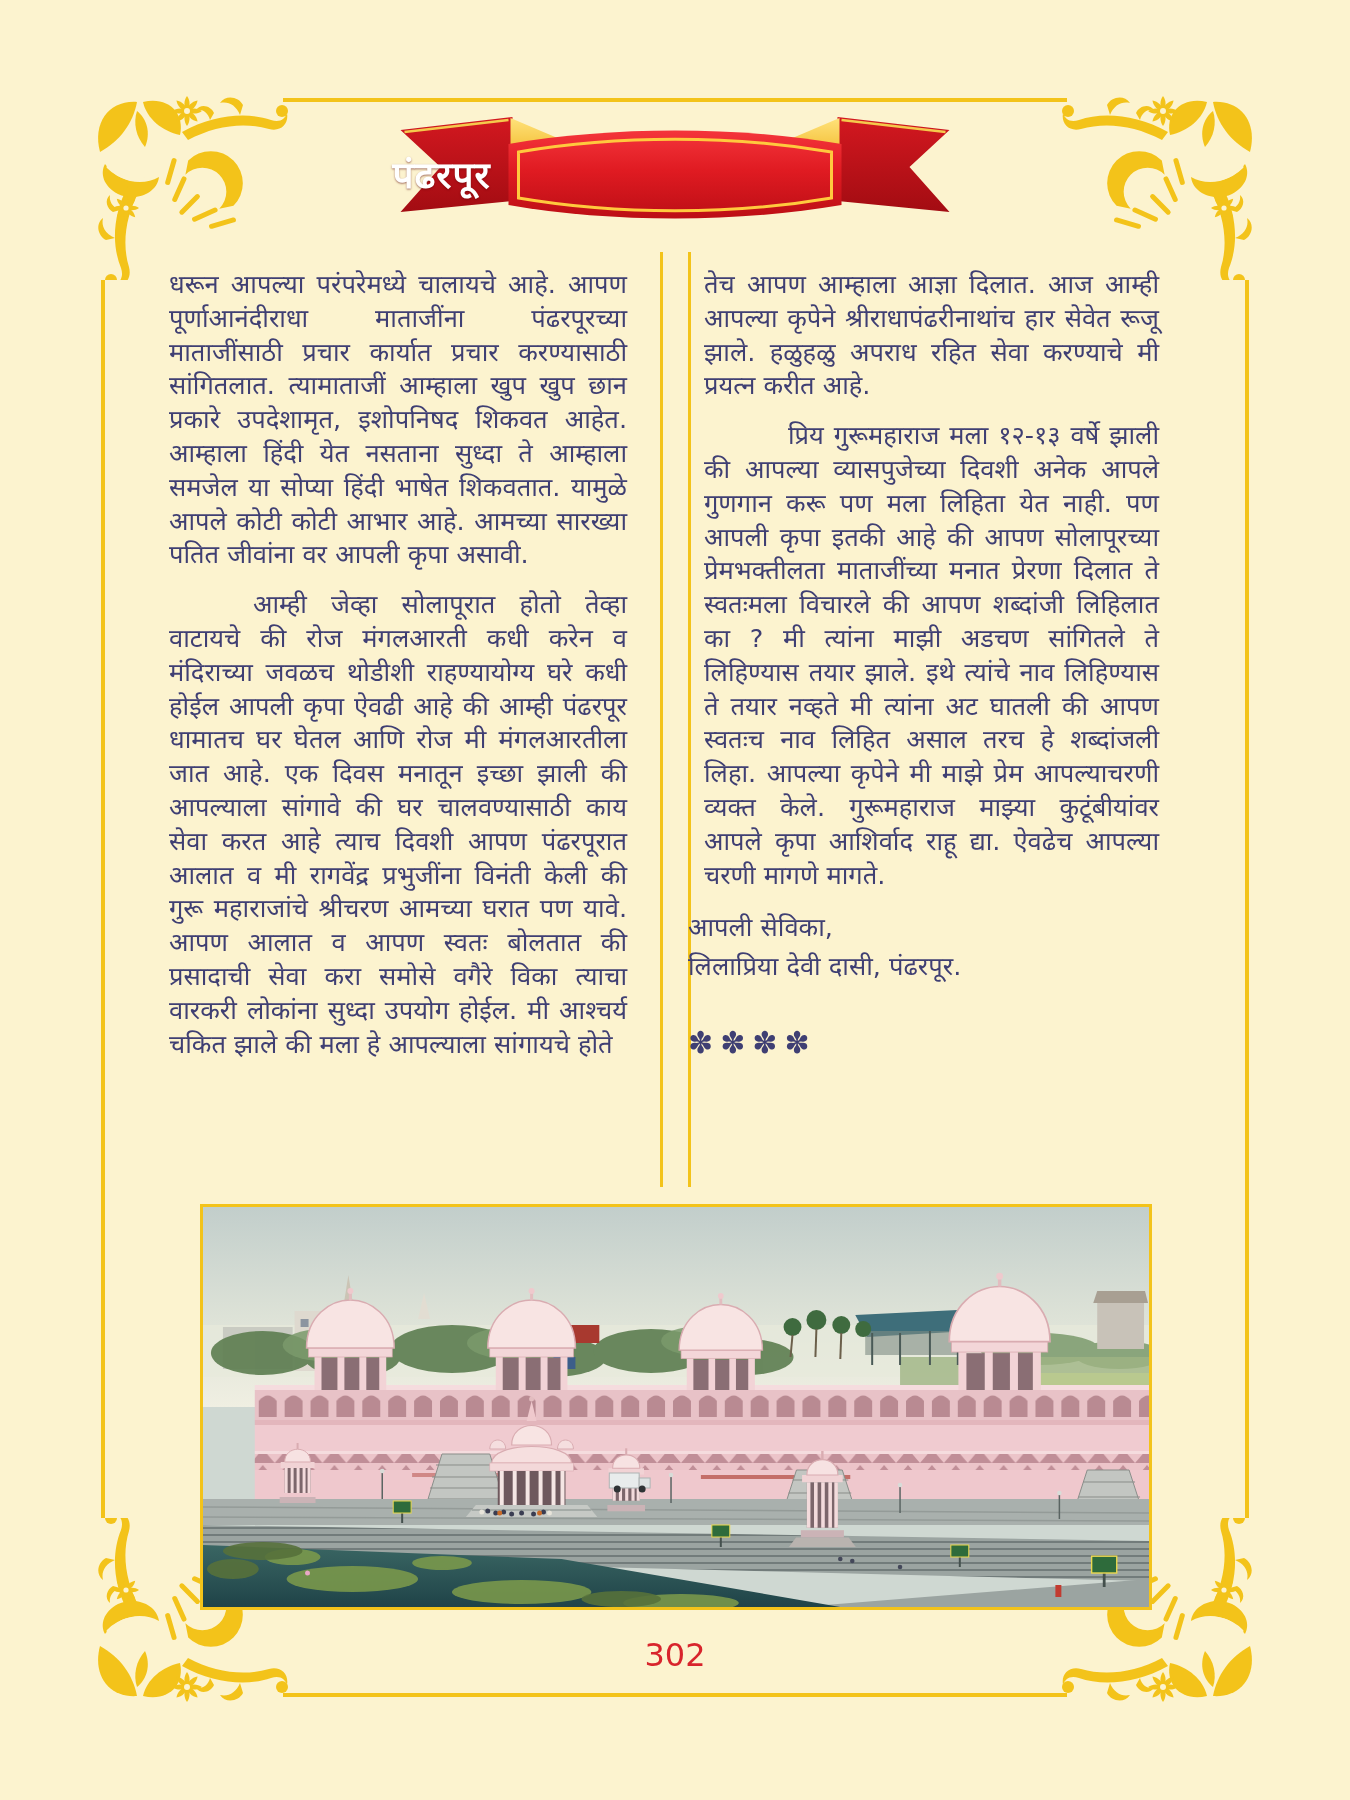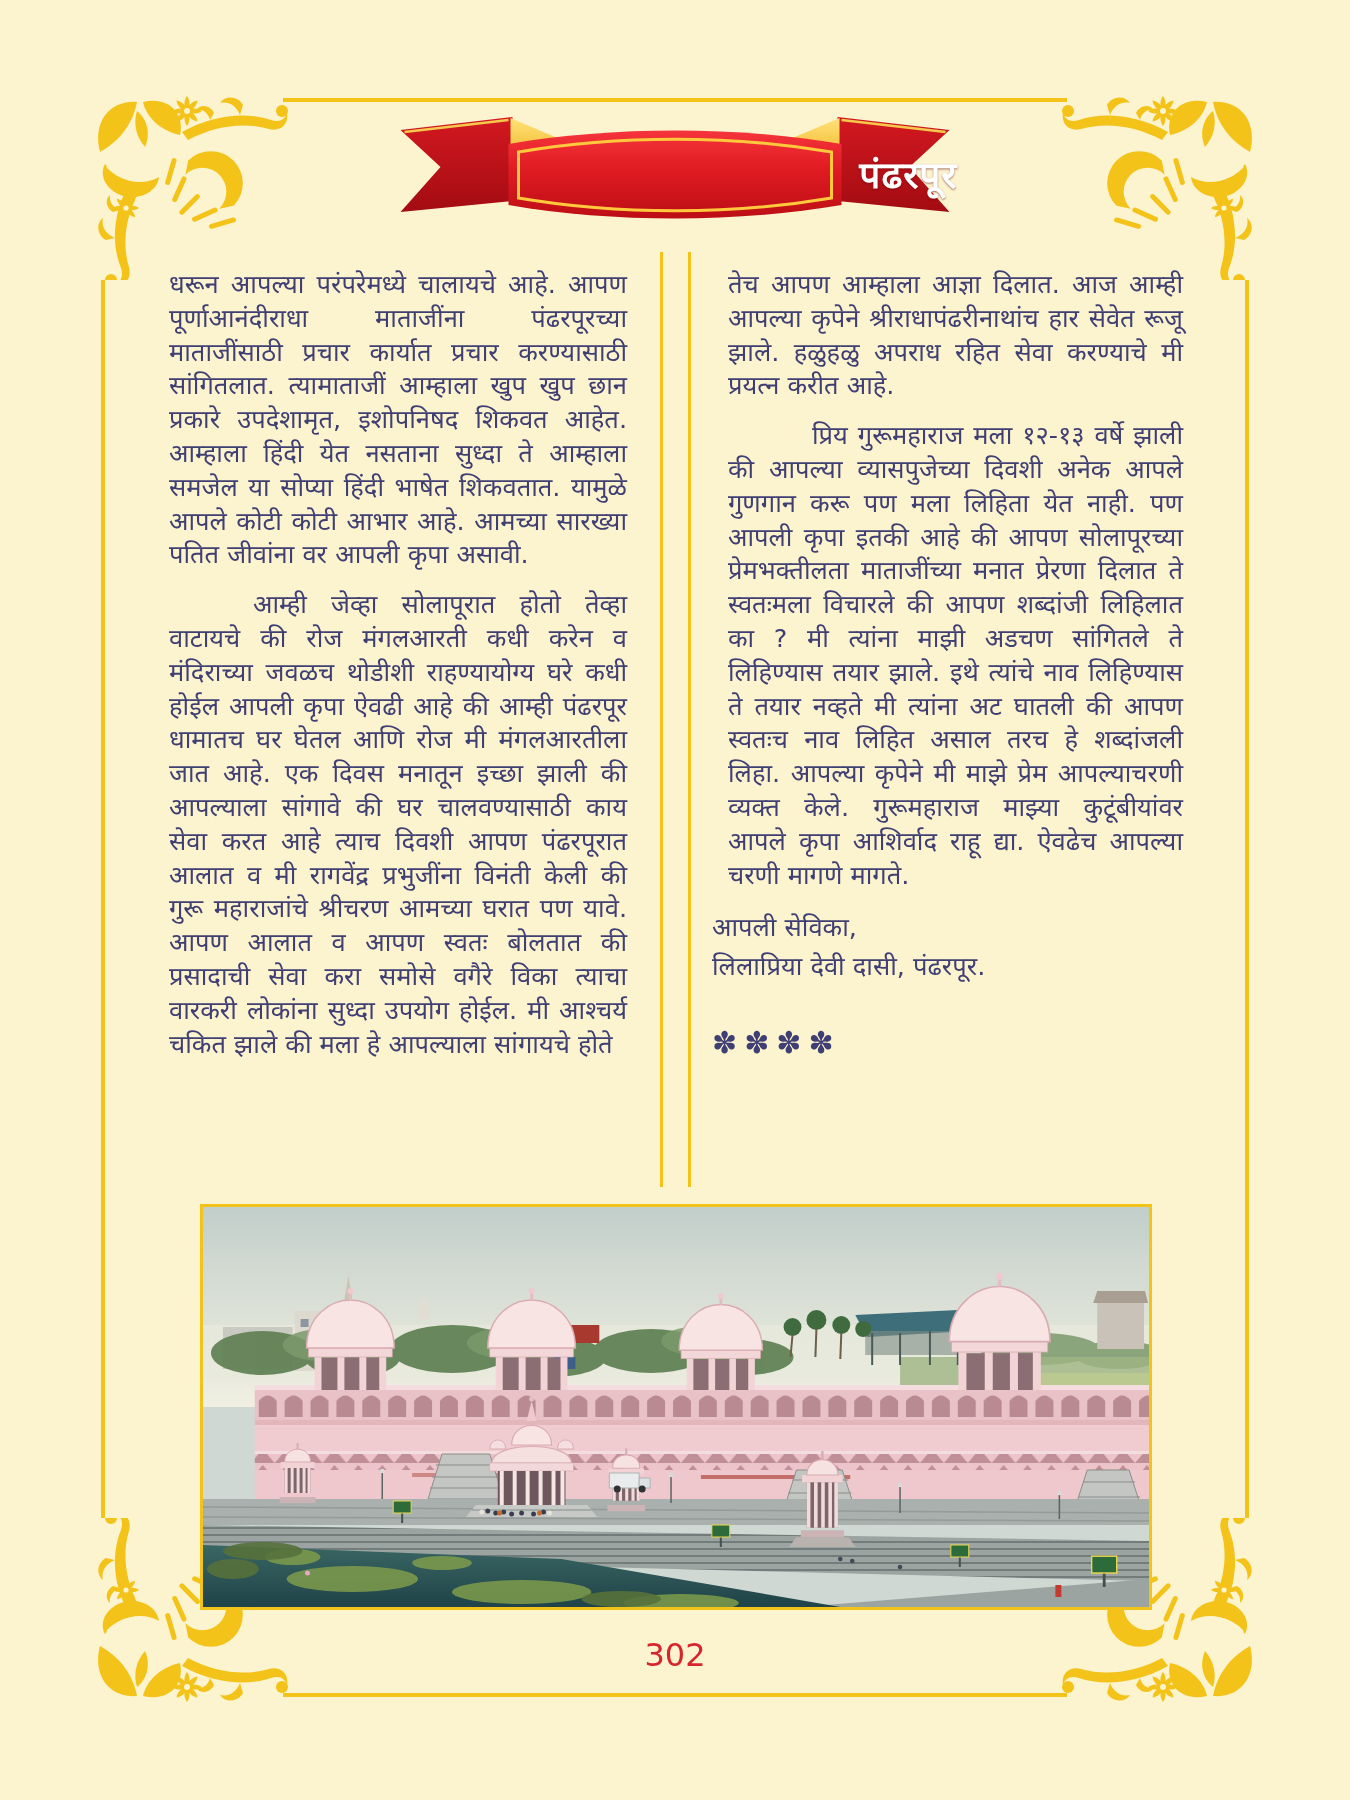--- a/index.html
+++ b/index.html
@@ -22,33 +22,33 @@
   .c-tl{left:90px;top:90px;}
   .c-tr{left:1060px;top:90px;transform:scaleX(-1);}
   .c-bl{left:90px;top:1518px;transform:scaleY(-1);}
   .c-br{left:1060px;top:1518px;transform:scale(-1,-1);}
 
   
   .banner{position:absolute;left:50%;top:104px;transform:translateX(-50%);
           width:565px;height:122px;}
   .banner svg{position:absolute;inset:0;width:100%;height:100%;}
   .banner-title{
-    position:absolute;left:0;top:44px;width:100%;text-align:right;
+    position:absolute;left:0;top:44px;width:100%;text-align:left;
     color:#FFFFFF;font-size:37px;font-weight:bold;letter-spacing:1px;
     text-shadow:0 1px 2px rgba(90,0,0,.55);
   }
 
   
   .col{
     position:absolute;top:252px;
     color:#3F3F73;font-size:25.5px;line-height:33.8px;
     text-align:justify;text-justify:inter-word;
   }
   .col-left{left:153px;width:490px;}
-  .col-right{left:712px;width:487px;}
+  .col-right{left:688px;width:487px;}
   .para{margin:16px;}
   .para.indent{text-indent:84px;}
   .divider{position:absolute;width:3px;background:#F3C31A;top:252px;height:935px;}
   .div-a{left:660px;} .div-b{left:688px;}
 
   .signature{margin-top:8px;color:#3F3F73;}
   .signature div{line-height:39px;}
   .end-marker{margin-top:40px;color:#3F3F73;font-size:30px;font-weight:bold;letter-spacing:7px;}
 
   

